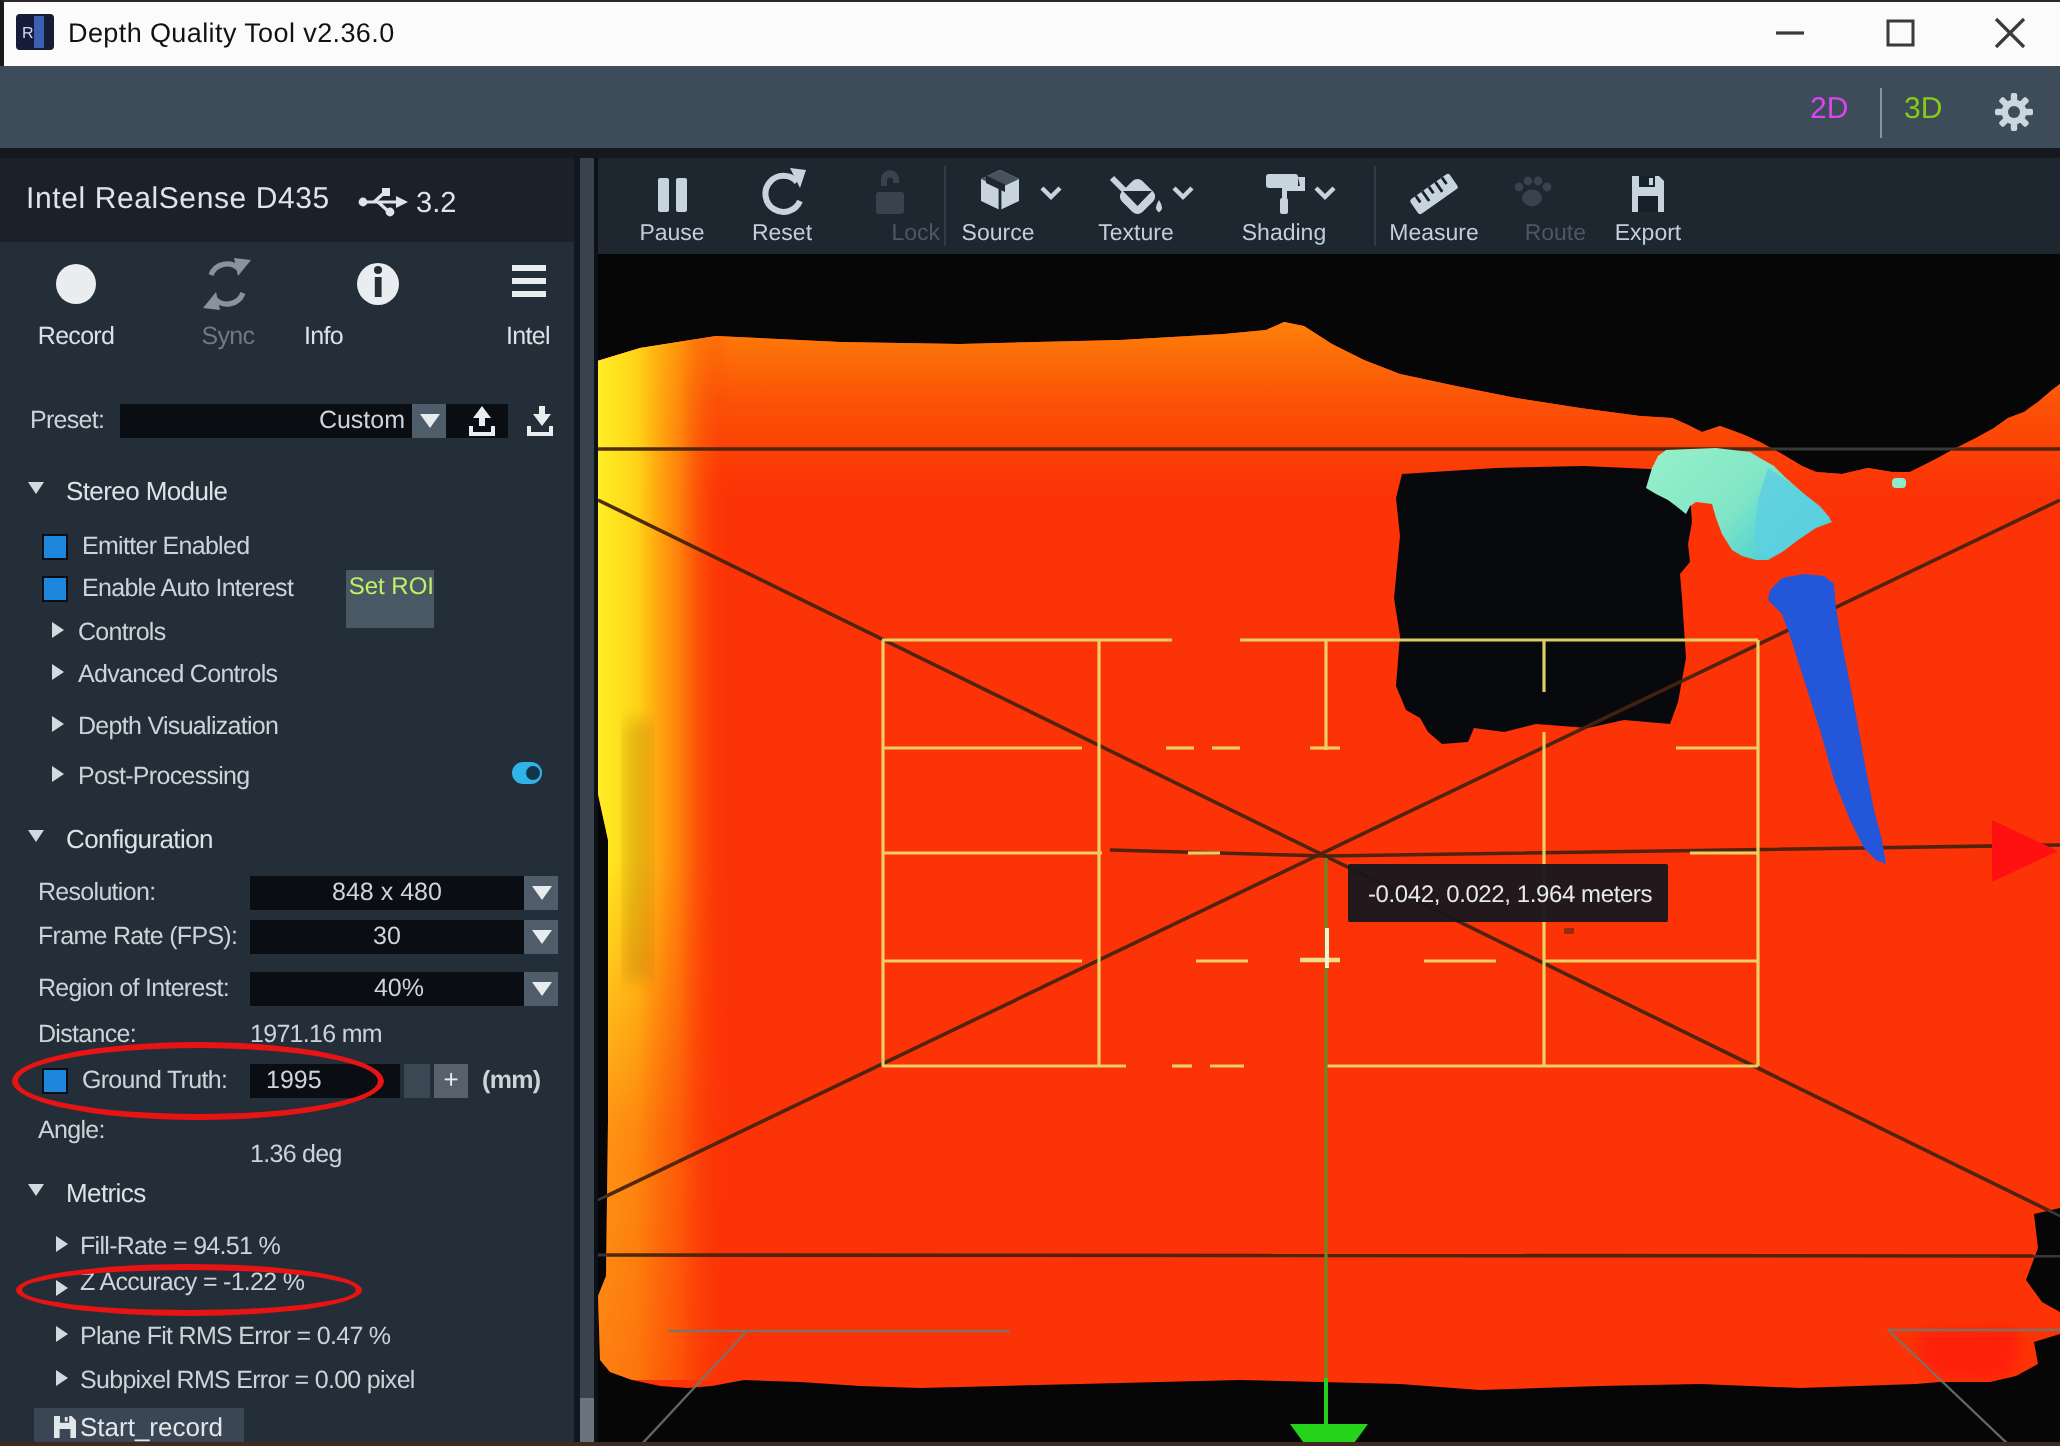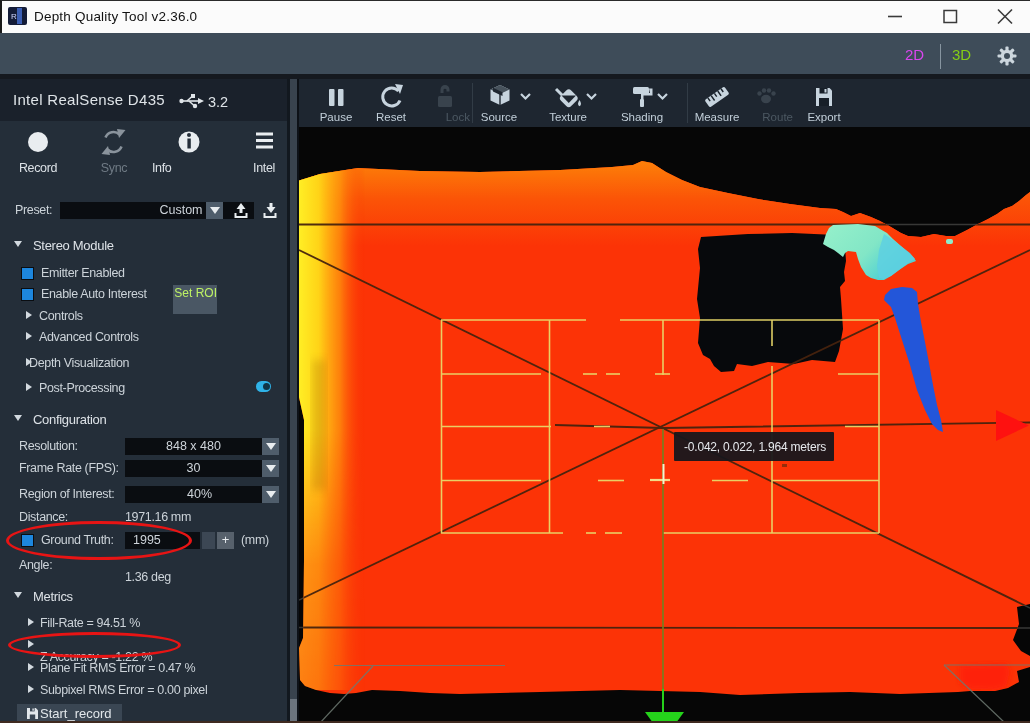--- a/index.html
+++ b/index.html
@@ -118,21 +118,21 @@
   <div class="abs cbox" style="left:21px;top:267px;"></div>
   <div class="abs lbl" style="left:41px;top:266px;">Emitter Enabled</div>
   <div class="abs cbox" style="left:21px;top:288px;"></div>
   <div class="abs lbl" style="left:41px;top:287px;">Enable Auto Interest</div>
   <div class="abs" style="left:173px;top:285px;width:44px;height:29px;background:#4a5764;color:#bef264;font-size:12px;text-align:right;line-height:17px;">Set ROI</div>
   <div class="abs tri-r" style="left:26px;top:311px;"></div>
   <div class="abs lbl" style="left:39px;top:309px;">Controls</div>
   <div class="abs tri-r" style="left:26px;top:332px;"></div>
   <div class="abs lbl" style="left:39px;top:330px;">Advanced Controls</div>
   <div class="abs tri-r" style="left:26px;top:358px;"></div>
-  <div class="abs lbl" style="left:29px;top:356px;">Depth Visualization</div>
+  <div class="abs lbl" style="left:39px;top:356px;">Depth Visualization</div>
   <div class="abs tri-r" style="left:26px;top:383px;"></div>
   <div class="abs lbl" style="left:39px;top:381px;">Post-Processing</div>
   <div class="abs" style="left:256px;top:381px;width:15px;height:11px;border-radius:6px;background:#2fb3e8;">
     <div class="abs" style="left:7px;top:2px;width:7px;height:7px;border-radius:50%;background:#103648;"></div>
   </div>
 
   <div class="abs tri-d" style="left:14px;top:415px;"></div>
   <div class="abs hdg" style="left:33px;top:412px;">Configuration</div>
   <div class="abs lbl" style="left:19px;top:439px;">Resolution:</div>
   <div class="abs dd" style="left:125px;top:438px;width:137px;">848 x 480</div>
@@ -149,30 +149,30 @@
   <div class="abs ddbtn" style="left:262px;top:486px;">
     <div class="t"></div>
   </div>
   <div class="abs lbl" style="left:19px;top:510px;text-align:center;">Distance:</div>
   <div class="abs lbl" style="left:125px;top:510px;">1971.16 mm</div>
   <div class="abs cbox" style="left:21px;top:534px;"></div>
   <div class="abs lbl" style="left:41px;top:533px;">Ground Truth:</div>
   <div class="abs" style="left:125px;top:532px;width:75px;height:17px;background:#0a0d11;color:#ced4da;font-size:12.5px;line-height:17px;padding-left:8px;box-sizing:border-box;">1995</div>
   <div class="abs" style="left:202px;top:532px;width:13px;height:17px;background:#3c4754;"></div>
   <div class="abs" style="left:217px;top:532px;width:17px;height:17px;background:#57616c;color:#e8ecef;font-size:13px;text-align:center;line-height:16px;">+</div>
-  <div class="abs lbl" style="left:241px;top:533px;">(mm)</div>
+  <div class="abs lbl" style="left:241px;top:533px;font-weight:bold;">(mm)</div>
   <div class="abs lbl" style="left:19px;top:558px;">Angle:</div>
   <div class="abs lbl" style="left:125px;top:570px;">1.36 deg</div>
 
   <div class="abs tri-d" style="left:14px;top:592px;"></div>
   <div class="abs hdg" style="left:33px;top:589px;">Metrics</div>
   <div class="abs tri-r" style="left:28px;top:618px;"></div>
   <div class="abs lbl" style="left:40px;top:616px;">Fill-Rate = 94.51 %</div>
   <div class="abs tri-r" style="left:28px;top:640px;"></div>
-  <div class="abs lbl" style="left:40px;top:650px;text-align:right;">Z Accuracy = -1.22 %</div>
+  <div class="abs lbl" style="left:40px;top:634px;text-align:right;">Z Accuracy = -1.22 %</div>
   <div class="abs tri-r" style="left:28px;top:663px;"></div>
   <div class="abs lbl" style="left:40px;top:661px;">Plane Fit RMS Error = 0.47 %</div>
   <div class="abs tri-r" style="left:28px;top:685px;"></div>
   <div class="abs lbl" style="left:40px;top:683px;">Subpixel RMS Error = 0.00 pixel</div>
   <div class="abs" style="left:17px;top:704px;width:105px;height:19px;background:#3a4653;color:#e2e7eb;font-size:13px;line-height:19px;">
     <svg class="abs" style="left:9px;top:3px;width:13px;height:13px" viewBox="0 0 13 13">
       <path d="M1 1 H9.8 L12 3.2 V12 H1 Z" fill="#e2e7eb"></path>
       <rect x="4" y="1" width="4.6" height="3.4" fill="#3a4653"></rect>
       <rect x="6.4" y="1.5" width="1.4" height="2.2" fill="#e2e7eb"></rect>
       <rect x="3.8" y="7.5" width="5.4" height="4.5" fill="#3a4653"></rect>

